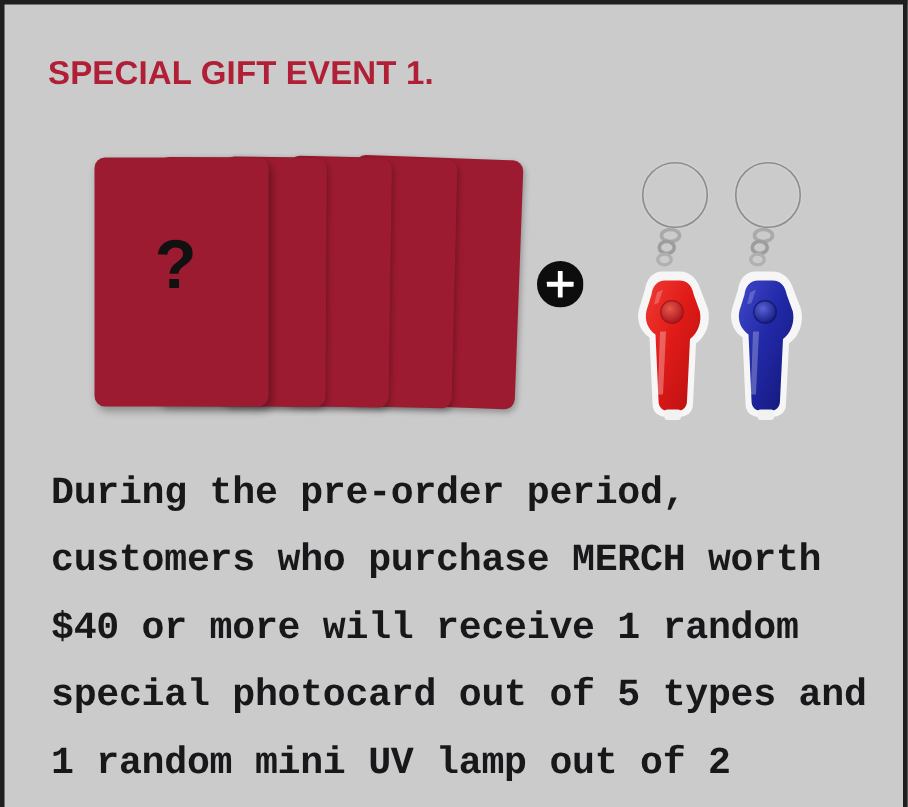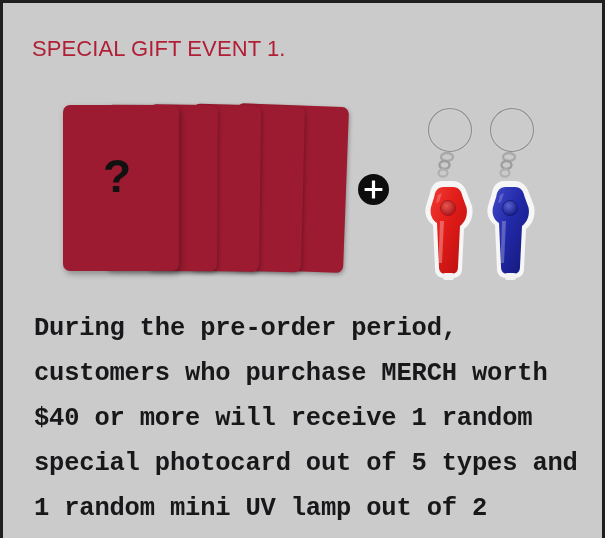--- a/index.html
+++ b/index.html
@@ -25,21 +25,21 @@
   }
 
   
   .event-title {
     position: absolute;
     left: 29px;
     top: 33px;
     margin: 0;
     font-family: "Liberation Sans", sans-serif;
     font-size: 22px;
-    font-weight: normal;
+    font-weight: bold;
     letter-spacing: 0.1px;
     color: #b01f36;
     white-space: nowrap;
   }
 
   
   .gift-row {
     position: absolute;
     left: 0;
     top: 96px;

